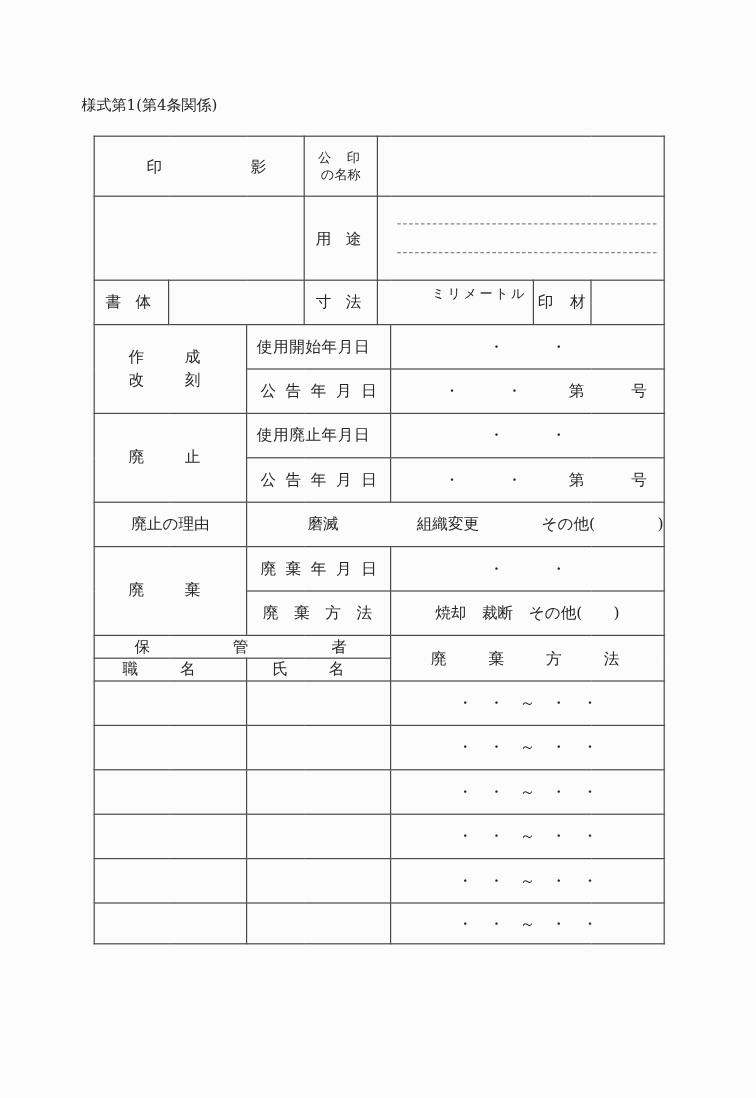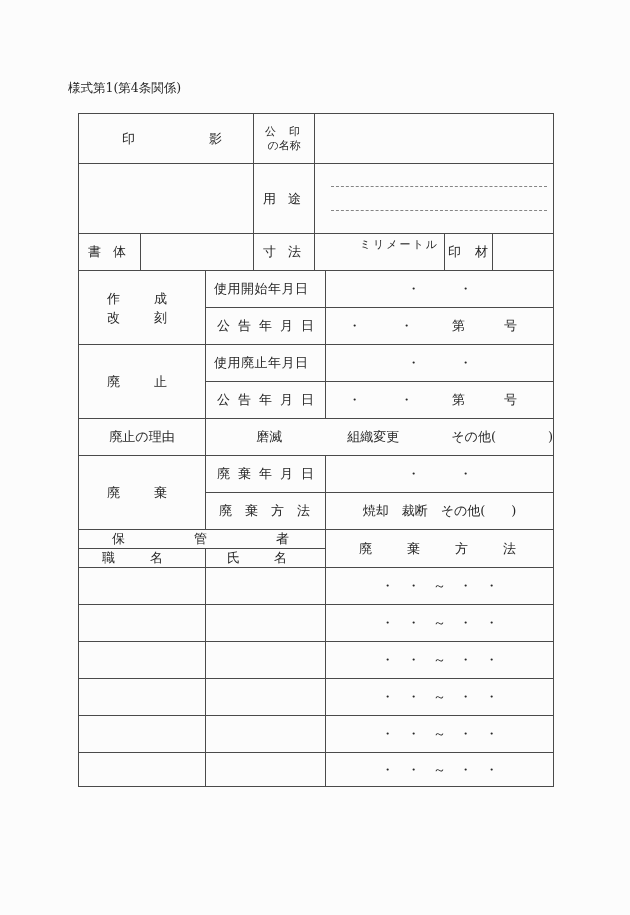--- a/index.html
+++ b/index.html
@@ -34,21 +34,21 @@
   .c-periodhdr{padding-left:33px;letter-spacing:35px;}
   .c-datelbl{padding-left:11px;letter-spacing:8px;}
   .c-method{padding-left:13px;letter-spacing:13px;}
   .c-longlbl{padding-left:8px;letter-spacing:0.5px;}
   .sealname{font-size:11px;line-height:14px;}
   .sealname .l1{display:block;text-align:left;white-space:nowrap;padding-left:11px;letter-spacing:13px;}
   .sealname .l2{display:block;text-align:center;white-space:nowrap;}
   .unit-cell{vertical-align:top;margin-left:20px;}
   .unit-text{display:block;text-align:right;padding:3px 5px 0 0;font-size:11px;letter-spacing:2px;white-space:nowrap;}
   .v-center{text-align:center;white-space:nowrap;}
-  .v-right{text-align:center;padding-right:14px;white-space:nowrap;}
+  .v-right{text-align:right;padding-right:14px;white-space:nowrap;}
   .v-left{text-align:right;padding-left:14px;white-space:nowrap;}
   .usage-cell{vertical-align:top;}
   .dot-line{height:0;border-bottom:1.5px dashed #858585;margin:0 6px 0 16px;}
   .dot-line.first{margin-top:22px;}
   .dot-line.second{margin-top:23px;}
 </style>
 </head>
 <body>
 
 <div class="page">

